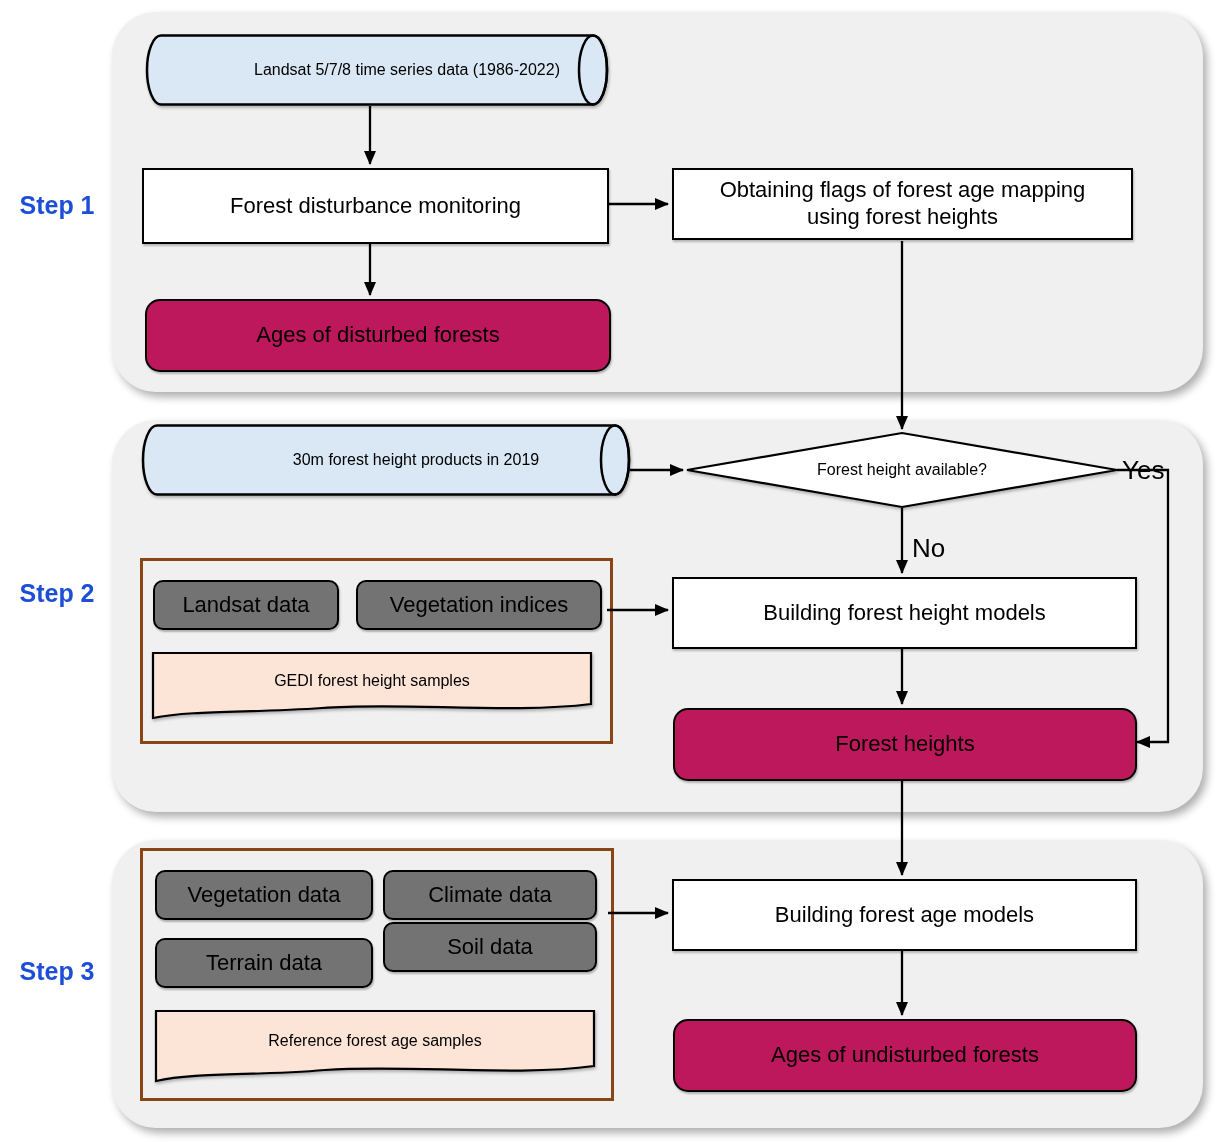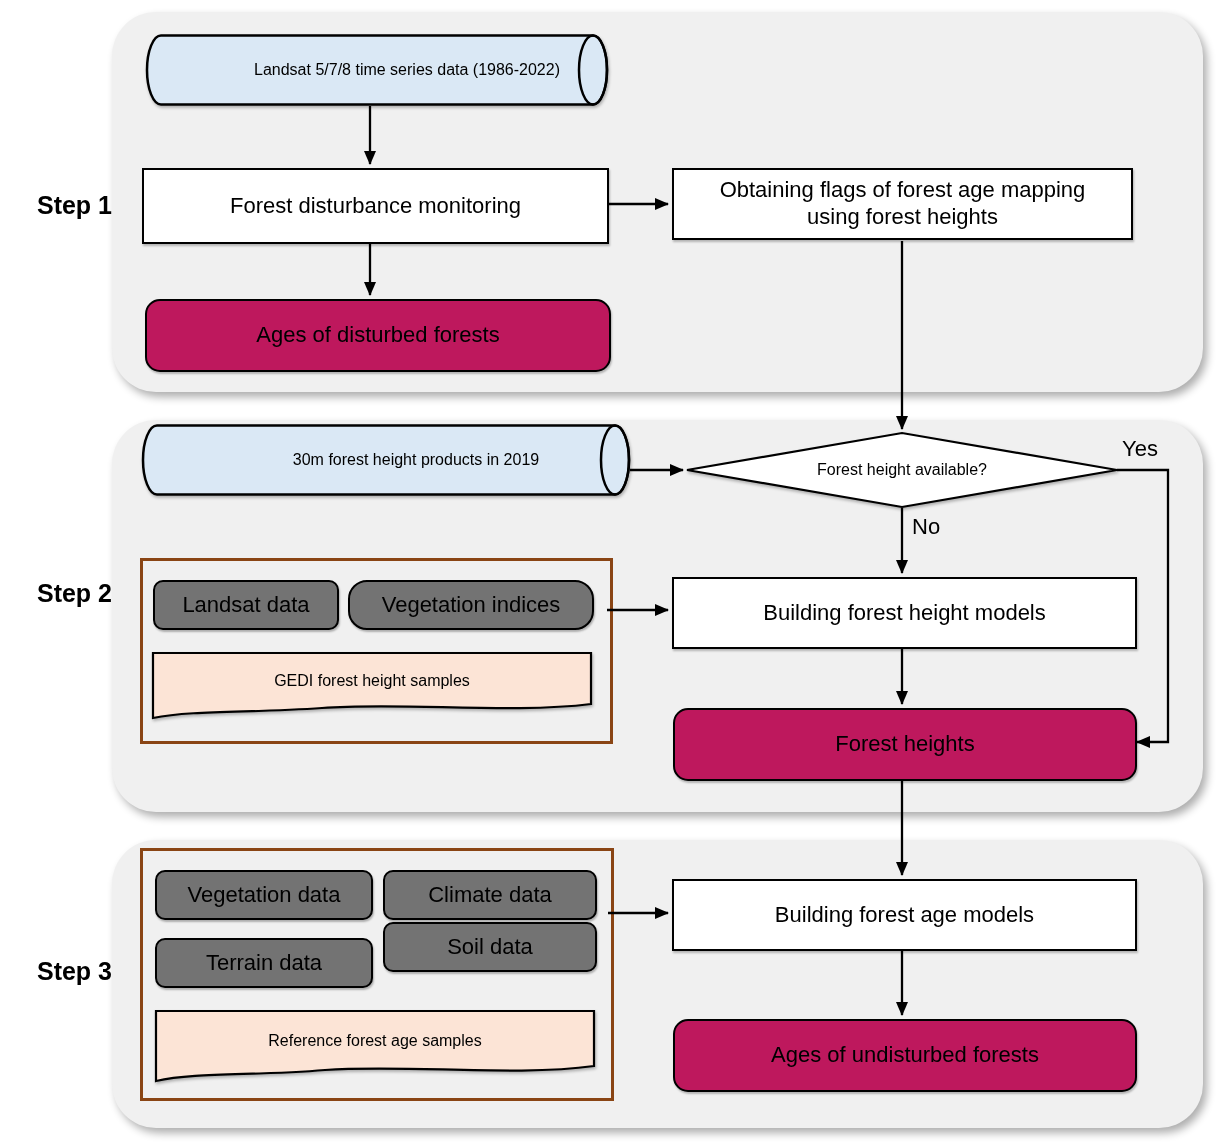--- a/index.html
+++ b/index.html
@@ -4,21 +4,21 @@
 <style>
   html,body{margin:0;padding:0;background:#ffffff;font-family:"Liberation Sans",sans-serif;}
   .canvas{position:relative;width:1225px;height:1142px;background:#ffffff;overflow:hidden;}
 
   .panel{position:absolute;background:#f0f0f0;border-radius:44px;
          box-shadow:4px 5px 8px rgba(0,0,0,0.32);z-index:1;}
   #panel1{left:112px;top:12px;width:1091px;height:380px;}
   #panel2{left:112px;top:420px;width:1091px;height:392px;}
   #panel3{left:112px;top:840px;width:1091px;height:288px;}
 
-  .step-label{position:absolute;z-index:4;font-size:25px;font-weight:bold;color:#000000;width:110px;text-align:right;}
+  .step-label{position:absolute;z-index:4;font-size:25px;font-weight:bold;color:#1d4ed8;width:110px;text-align:center;}
   #step1{left:2px;top:191px;}
   #step2{left:2px;top:579px;}
   #step3{left:2px;top:957px;}
 
   .container{position:absolute;border:3px solid #8a4514;background:transparent;z-index:2;}
   #container2{left:140px;top:558px;width:467px;height:180px;}
   #container3{left:140px;top:848px;width:468px;height:247px;}
 
   svg.arrows{position:absolute;left:0;top:0;z-index:3;pointer-events:none;}
 
@@ -27,21 +27,21 @@
   .box{background:#ffffff;border:2.5px solid #000;box-shadow:1px 2px 2px rgba(0,0,0,0.25);}
   .green{background:#be185d;border:2.5px solid #000;border-radius:15px;box-shadow:1px 2px 2px rgba(0,0,0,0.25);}
   .blue-sm{background:#737373;border:2px solid #000;border-radius:10px;box-shadow:1px 2px 2px rgba(0,0,0,0.28);}
 
   .shape-node{position:absolute;z-index:4;}
   .shape-node svg{position:absolute;left:0;top:0;overflow:visible;
                   filter:drop-shadow(1px 2px 1.5px rgba(0,0,0,0.28));}
   .shape-node .node-text{position:absolute;left:0;top:0;width:100%;height:100%;
         display:flex;align-items:center;justify-content:center;text-align:center;
         font-size:16px;color:#000;line-height:1.22;}
-  .edge-label{position:absolute;z-index:5;font-size:22px;color:#000;}
+  .edge-label{position:absolute;z-index:5;font-size:26px;color:#000;margin-top:19px;}
   #yes-label{left:1122px;top:436px;}
   #no-label{left:912px;top:514px;}
   .pad-cyl{padding:0 30px;}
 </style>
 </head>
 <body>
 
 <div class="canvas">
 
   <div class="panel" id="panel1"></div>
@@ -112,21 +112,21 @@
     <div class="node-text">Forest height available?</div>
   </div>
 
   <div class="edge-label" id="yes-label">Yes</div>
   <div class="edge-label" id="no-label">No</div>
 
   <div class="node blue-sm" style="left:153px;top:580px;width:182px;height:46px;">
     <span>Landsat data</span>
   </div>
 
-  <div class="node blue-sm" style="left:348px;top:580px;width:242px;height:46px;border-radius:19px;">
+  <div class="node blue-sm" style="left:356px;top:580px;width:242px;height:46px;">
     <span>Vegetation indices</span>
   </div>
 
   <div class="shape-node" style="left:152px;top:652px;width:440px;height:70px;">
     <svg width="440" height="70" viewBox="0 0 440 70">
       <path d="M1,1 H439 V52 C360,62 250,50 170,56 C100,61 40,58 1,66 Z" fill="#fce4d6" stroke="#000" stroke-width="2.2"></path>
     </svg>
     <div class="node-text" style="height:58px;">GEDI forest height samples</div>
   </div>
 

